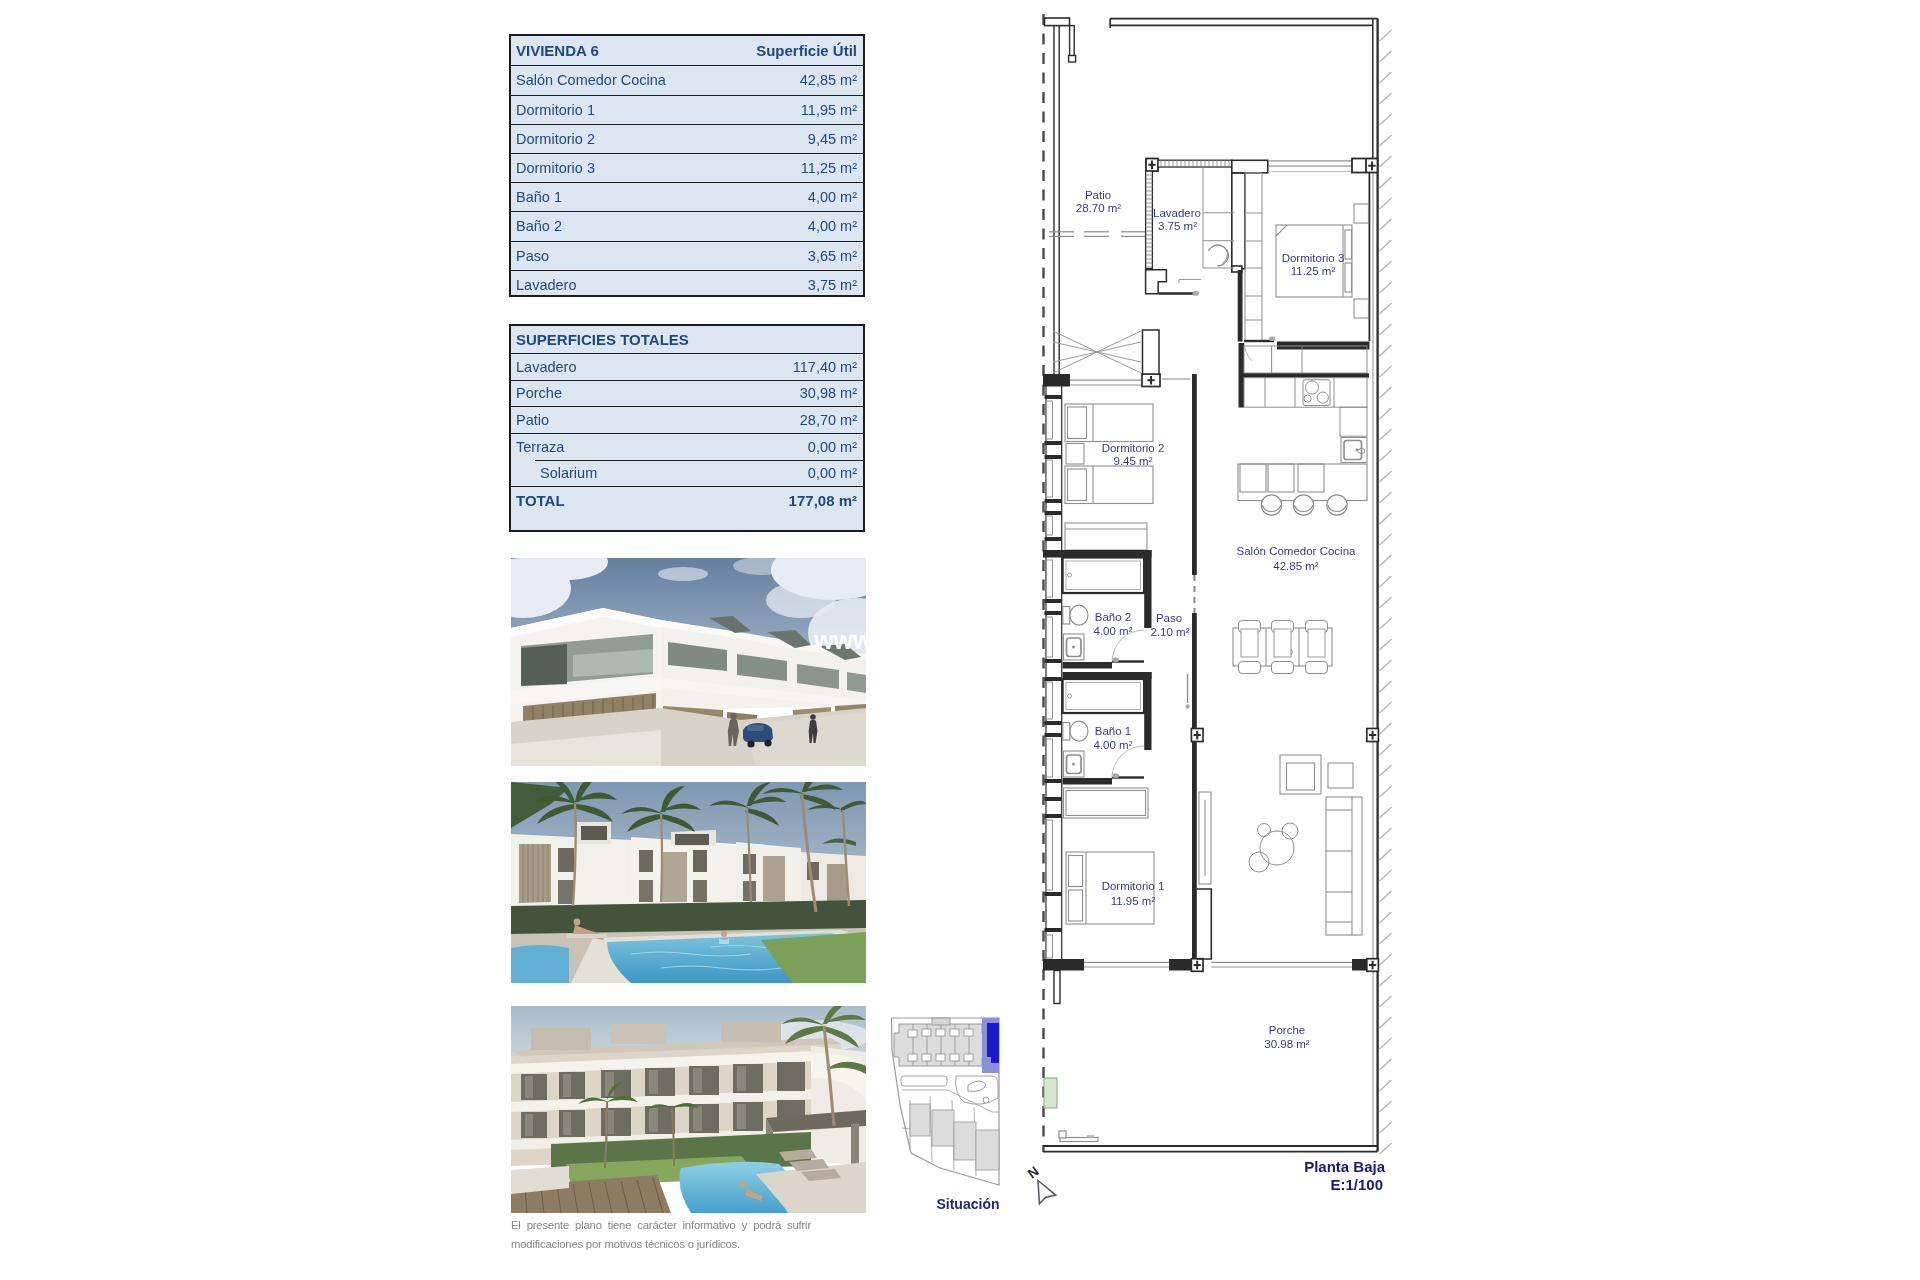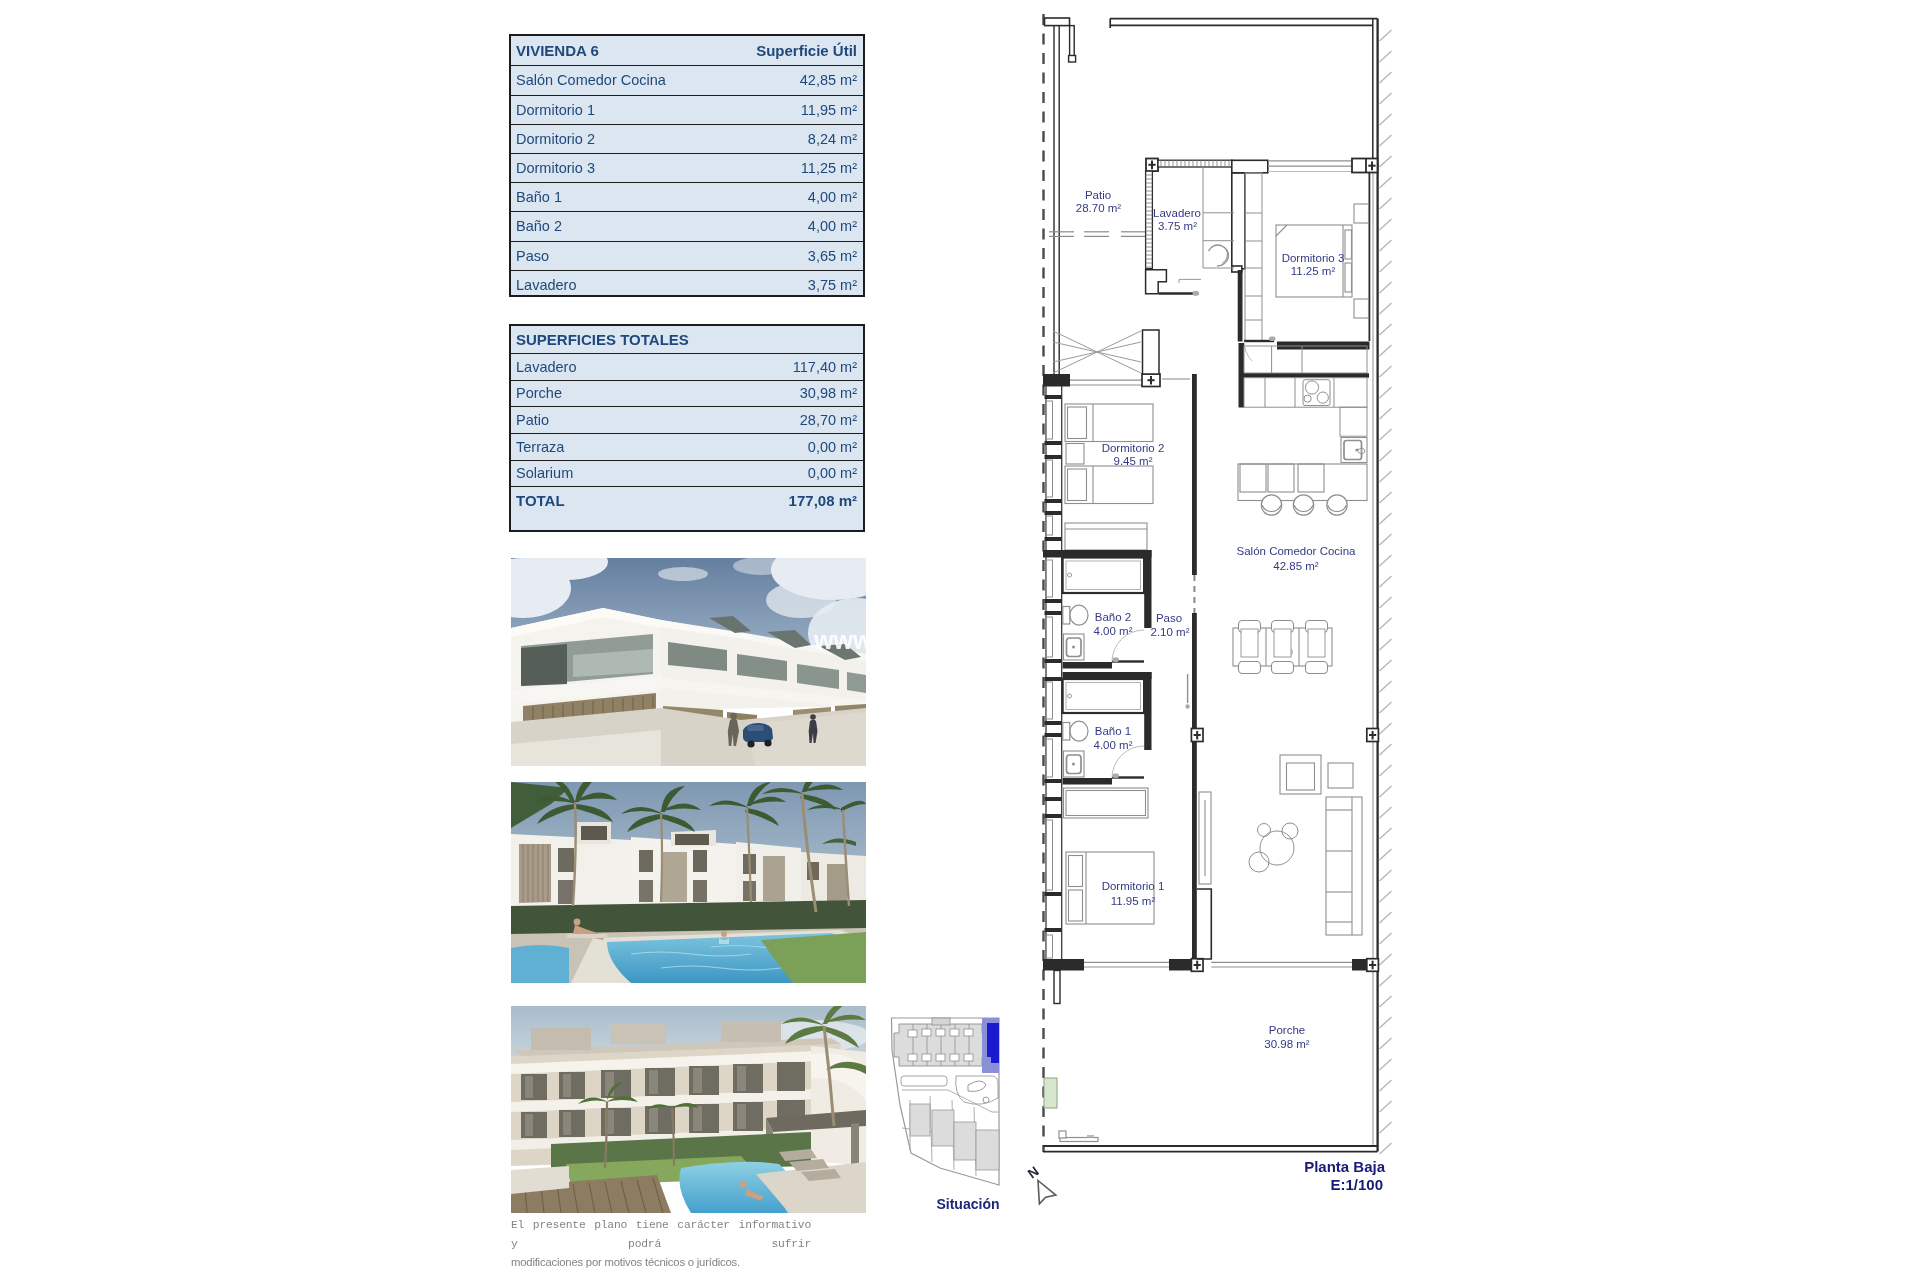--- a/index.html
+++ b/index.html
@@ -28,21 +28,21 @@
   <div class="trow" style="height:29.2px;">
         <span>Salón Comedor Cocina</span>
         <span>42,85 m²</span>
       </div>
   <div class="trow" style="height:29.2px;">
         <span>Dormitorio 1</span>
         <span>11,95 m²</span>
       </div>
   <div class="trow" style="height:29.2px;">
         <span>Dormitorio 2</span>
-        <span>8,24 m²</span>
+        <span>9,45 m²</span>
       </div>
   <div class="trow" style="height:29.2px;">
         <span>Dormitorio 3</span>
         <span>11,25 m²</span>
       </div>
   <div class="trow" style="height:29.2px;">
         <span>Baño 1</span>
         <span>4,00 m²</span>
       </div>
   <div class="trow" style="height:29.2px;">
@@ -73,21 +73,21 @@
         <span>30,98 m²</span>
       </div>
   <div class="trow" style="height:26.7px;">
         <span>Patio</span>
         <span>28,70 m²</span>
       </div>
   <div class="trow" style="height:26.7px;">
         <span>Terraza</span>
         <span>0,00 m²</span>
       </div>
-  <div class="trow" style="height:26.7px;">
+  <div class="trow" style="height:26.7px;margin-left:24px;">
         <span>Solarium</span>
         <span>0,00 m²</span>
       </div>
   <div class="trow hdr" style="height:26.7px;">
         <span>TOTAL</span>
         <span>177,08 m²</span>
       </div>
 </div>
 
 <svg style="left:511px;top:558px;" width="355" height="208" viewBox="0 0 355 208">
@@ -388,21 +388,21 @@
     <polygon points="268,146 300,143 306,152 274,155"></polygon>
     <polygon points="278,156 312,153 318,162 286,165"></polygon>
     <polygon points="290,166 324,163 330,172 298,175"></polygon>
   </g>
 
   <circle cx="232" cy="178" r="3.4" fill="#c8a184"></circle>
   <path d="M236 182 q8 6 16 8 l-2 5 -16 -6 z" fill="#c8a184"></path>
 </svg>
 
 <div class="disc">
-      <div style="text-align:justify;text-align-last:justify;font-family:Liberation Mono, monospace;">El presente plano tiene carácter informativo y podrá sufrir</div>
+      <div style="text-align:justify;text-align-last:justify;">El presente plano tiene carácter informativo y podrá sufrir</div>
       <div>modificaciones por motivos técnicos o jurídicos.</div>
     </div>
 
 <svg style="left:880px;top:1010px;" width="180" height="210" viewBox="0 0 180 210">
 
   <polygon points="11.5,8 119,8 119,175 60,158 31,143 20,95 12,40" fill="#ffffff" stroke="#9a9a9a" stroke-width="1.2"></polygon>
 
   <g fill="#dcdcdc" stroke="#8f8f8f" stroke-width="0.9">
     <path d="M19 14 h83 v9 h6 v24 h-6 v9 h-83 v-9 h-5 v-24 h5 z"></path>
   </g>

